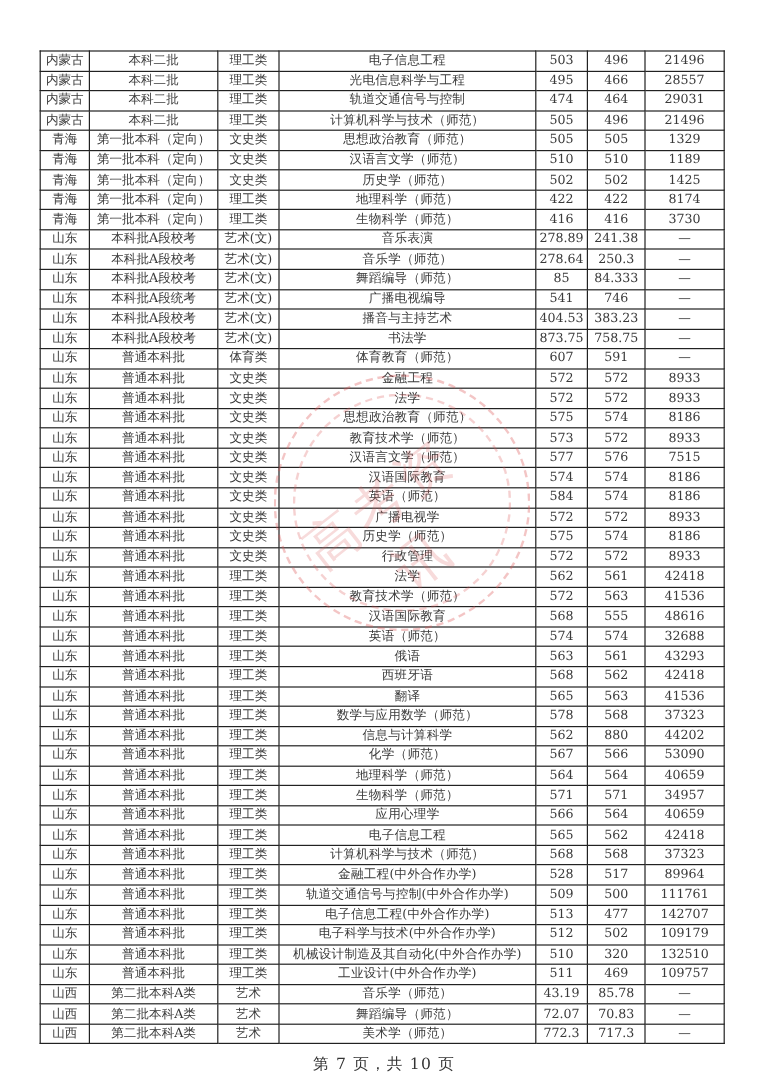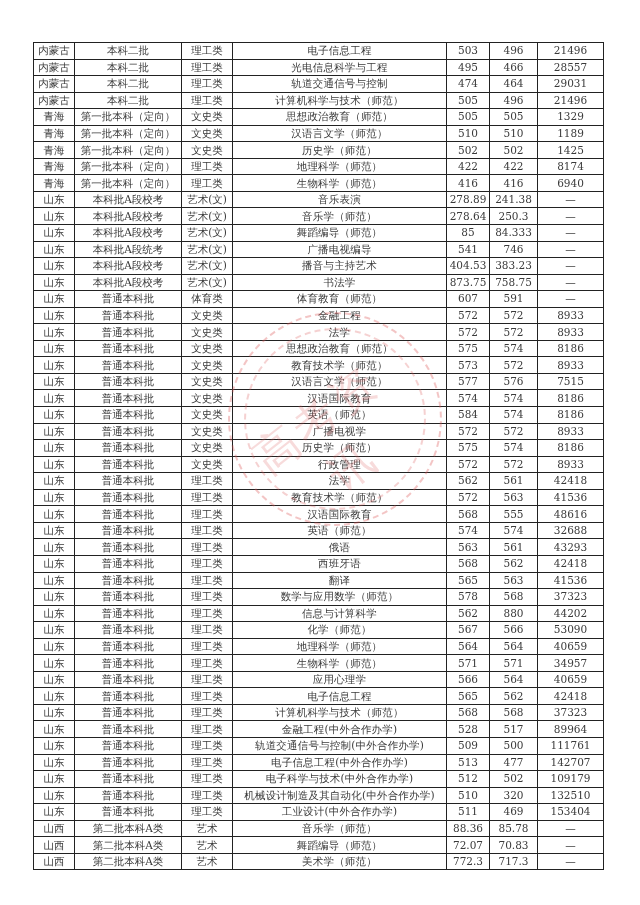--- a/index.html
+++ b/index.html
@@ -114,21 +114,21 @@
           <td class="num">422</td>
           <td class="num">8174</td>
         </tr>
         <tr>
           <td>青海</td>
           <td>第一批本科（定向）</td>
           <td>理工类</td>
           <td class="major">生物科学（师范）</td>
           <td class="num">416</td>
           <td class="num">416</td>
-          <td class="num">6940</td>
+          <td class="num">3730</td>
         </tr>
         <tr>
           <td>山东</td>
           <td>本科批A段校考</td>
           <td>艺术(文)</td>
           <td class="major">音乐表演</td>
           <td class="num">278.89</td>
           <td class="num">241.38</td>
           <td class="num">—</td>
         </tr>
@@ -456,28 +456,28 @@
           <td class="num">320</td>
           <td class="num">132510</td>
         </tr>
         <tr>
           <td>山东</td>
           <td>普通本科批</td>
           <td>理工类</td>
           <td class="major">工业设计(中外合作办学)</td>
           <td class="num">511</td>
           <td class="num">469</td>
-          <td class="num">153404</td>
+          <td class="num">109757</td>
         </tr>
         <tr>
           <td>山西</td>
           <td>第二批本科A类</td>
           <td>艺术</td>
           <td class="major">音乐学（师范）</td>
-          <td class="num">88.36</td>
+          <td class="num">43.19</td>
           <td class="num">85.78</td>
           <td class="num">—</td>
         </tr>
         <tr>
           <td>山西</td>
           <td>第二批本科A类</td>
           <td>艺术</td>
           <td class="major">舞蹈编导（师范）</td>
           <td class="num">72.07</td>
           <td class="num">70.83</td>
@@ -493,13 +493,14 @@
           <td class="num">—</td>
         </tr>
       </tbody>
   </table>
 
   <div class="stamp">
     <div class="inner"></div>
     <div class="txt">高考资讯</div>
   </div>
 
+  <div class="footer">第 7 页，共 10 页</div>
 </div>
 
 </body></html>

